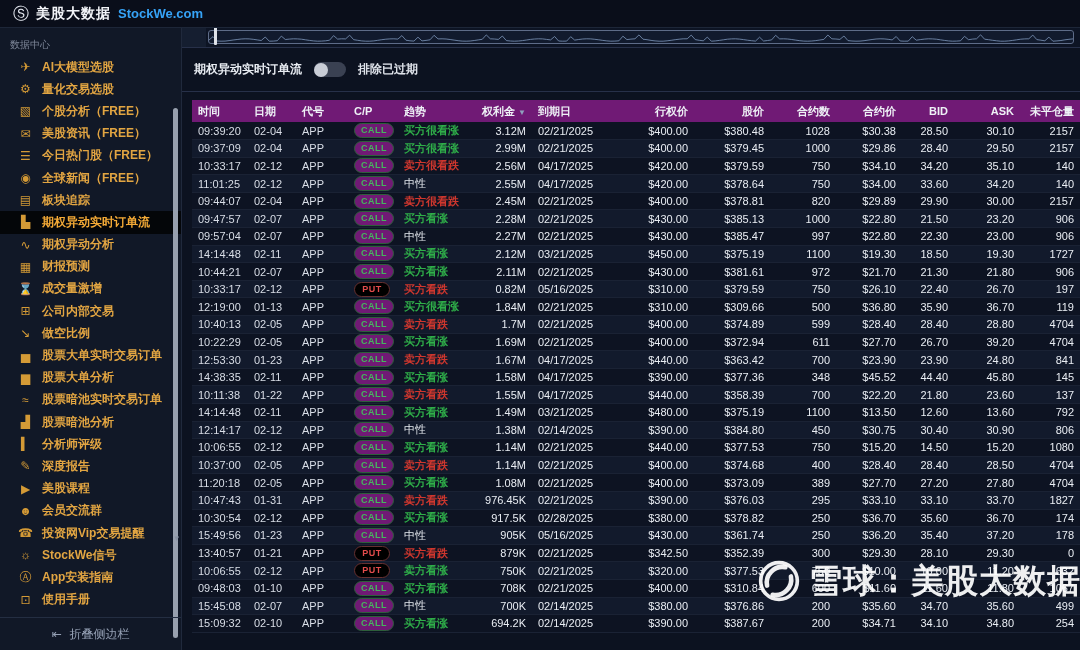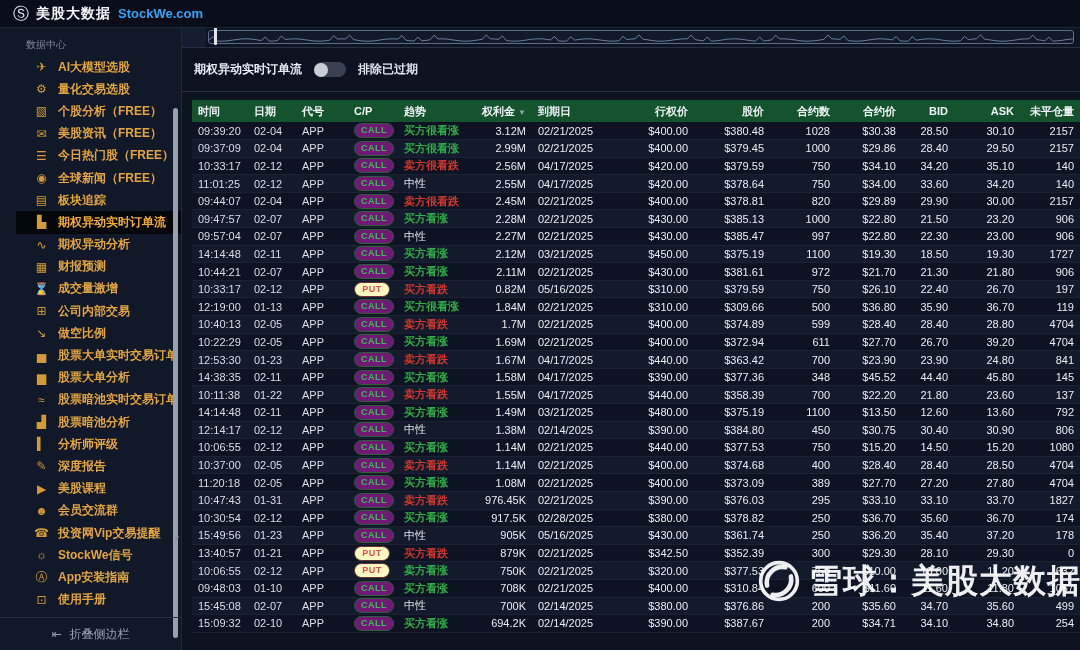--- a/index.html
+++ b/index.html
@@ -9,21 +9,21 @@
   
   .topbar { position:absolute; top:0; left:0; width:1080px; height:28px;
             background:#0a0e1a; border-bottom:1px solid #1d2638;
             display:flex; align-items:center; padding-left:13px; gap:7px; z-index:5; }
   .logo-s { color:#e8ecf4; font-size:16px; line-height:1; }
   .brand  { color:#f2f4f8; font-size:14px; font-weight:700; letter-spacing:1px; }
   .site   { color:#36a3f7; font-size:13px; font-weight:700; }
 
   
   .sidebar { position:absolute; top:28px; left:0; width:181px; height:622px;
-             background:#111827; z-index:4;padding-left:16px; }
+             background:#111827; z-index:4; }
   .side-section { color:#7d8698; font-size:10px; padding:10px 0 4px 10px; }
   .side-list { }
   .side-item { height:22.2px; display:flex; align-items:center; gap:9px;
                padding-left:18px; cursor:pointer; white-space:nowrap; }
   .side-item .s-icon { width:15px; text-align:center; color:#d49a36; font-size:12px; flex:0 0 15px; }
   .side-item .s-label { color:#e2a542; font-size:12px; font-weight:700; }
   .side-item.active { background:#040609; }
   .side-item.active .s-label { color:#f5ab37; }
   .side-scrollbar { position:absolute; top:80px; right:3px; width:5px; height:530px;
                     background:#98a0ae; border-radius:3px; }
@@ -48,36 +48,36 @@
              border-bottom:1px solid #273049; gap:12px; }
   .tb-title { color:#e8ecf2; font-size:12px; font-weight:700; }
   .toggle { width:32px; height:15px; border-radius:8px; background:#3a4152;
             position:relative; cursor:pointer; }
   .toggle .knob { position:absolute; left:0px; top:0.5px; width:14px; height:14px;
                   border-radius:50%; background:#c9cdd6; }
   .tb-filter { color:#dfe3ea; font-size:12px; font-weight:700; }
 
   .table-wrap { padding:8px 0 0 10px; }
   table { border-collapse:collapse; table-layout:fixed; width:884px; }
-  th { height:22px; background:#14532d; color:#eef1f6; font-size:11px; font-weight:700;
+  th { height:22px; background:#701a75; color:#eef1f6; font-size:11px; font-weight:700;
        padding:0 6px; white-space:nowrap; overflow:hidden; cursor:pointer; }
   td { height:17.6px; font-size:11px; color:#d9dee7; padding:0 6px;
        white-space:nowrap; overflow:hidden; }
   tbody tr { cursor:pointer; }
   tbody tr:nth-child(odd)  { background:#0d1322; }
   tbody tr:nth-child(even) { background:#121a2c; }
   tbody tr { border-bottom:1px solid #1a2234; }
   .al { text-align:left; } .ar { text-align:right; }
   .c-num { color:#e9edf3; }
   .sort-caret { color:#8fa0bd; font-size:8px; margin-left:3px; }
 
   .badge { display:inline-block; min-width:36px; text-align:center; border-radius:9px;
            font-size:9px; font-weight:700; padding:1px 6px 2px; letter-spacing:.5px; }
   .badge.call { color:#46b65e; border:1px solid #2d5f3a; background:#701a75; }
-  .badge.put  { color:#e24c4c; border:1px solid #663030; background:#fef9c3; }
+  .badge.put  { color:#e24c4c; border:1px solid #663030; background:#000000; }
   .trend-g { color:#2fae49; font-weight:700; }
   .trend-r { color:#cf372e; font-weight:700; }
   .trend-n { color:#e4e8ee; }
 
   
   .watermark { position:absolute; left:757px; top:559px; z-index:9; display:flex;
                align-items:flex-start; gap:8px; pointer-events:none;
                color:rgba(255,255,255,.93); }
   .wm-text { font-size:33px; font-weight:700; letter-spacing:1px; white-space:nowrap; }
 </style>

